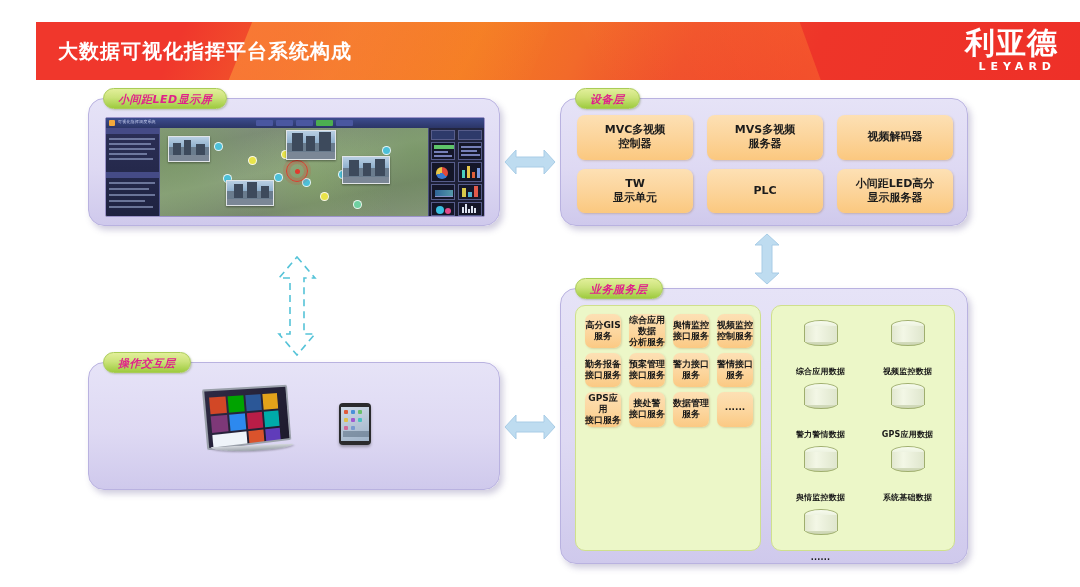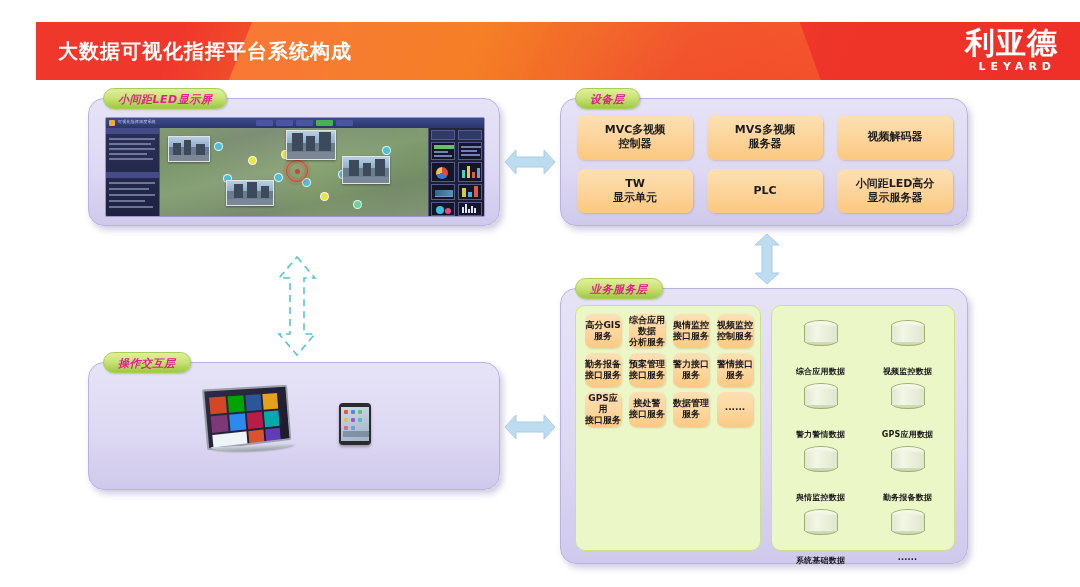--- a/index.html
+++ b/index.html
@@ -572,28 +572,20 @@
             <div class="body"></div>
           </div>
         <div class="db-label">舆情监控数据</div>
       </div>
       <div class="db-cell">
         <div class="cyl">
             <div class="top"></div>
             <div class="bot"></div>
             <div class="body"></div>
           </div>
-        <div class="db-label">勤务报备数据</div>
-      </div>
-      <div class="db-cell">
-        <div class="cyl">
-            <div class="top"></div>
-            <div class="bot"></div>
-            <div class="body"></div>
-          </div>
         <div class="db-label">系统基础数据</div>
       </div>
       <div class="db-cell">
         <div class="cyl">
             <div class="top"></div>
             <div class="bot"></div>
             <div class="body"></div>
           </div>
         <div class="db-label">······</div>
       </div>

